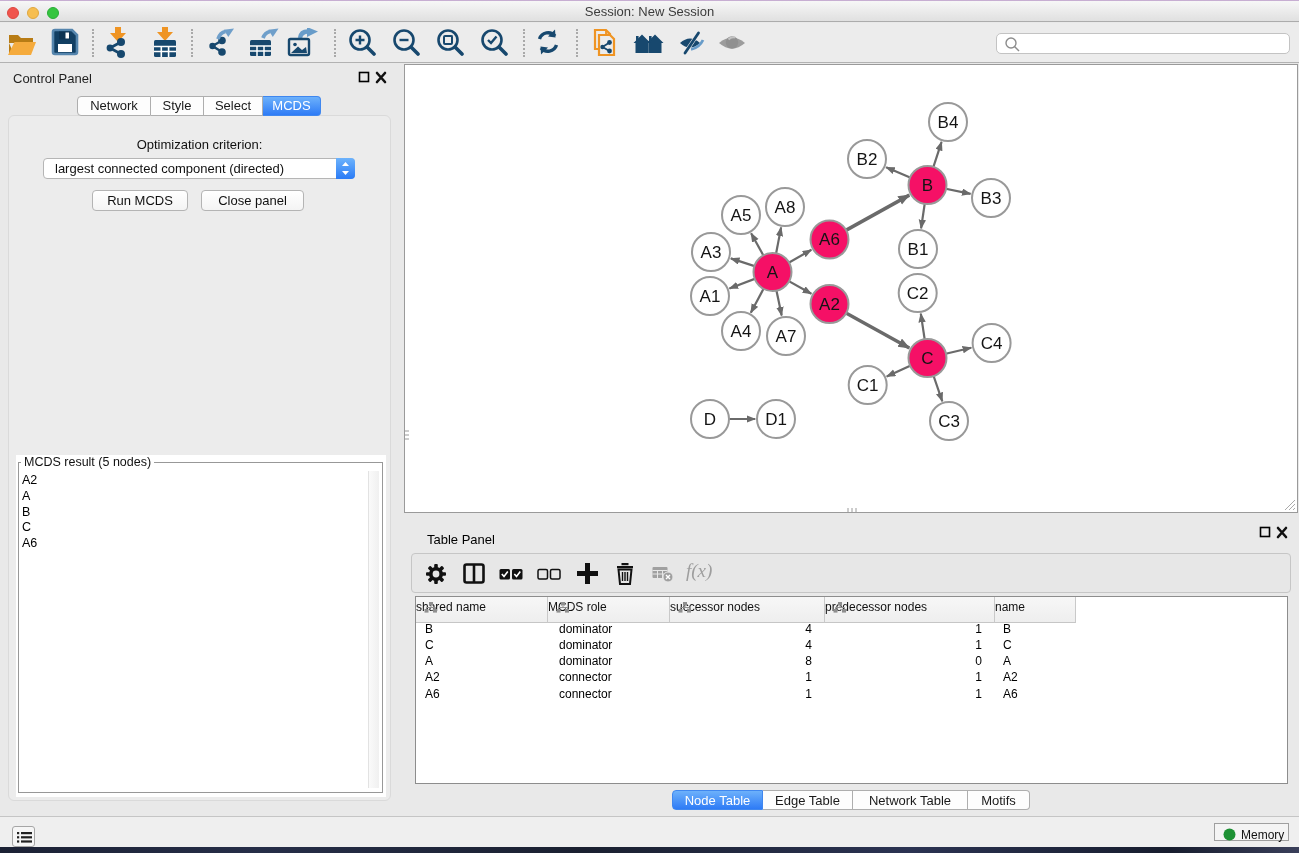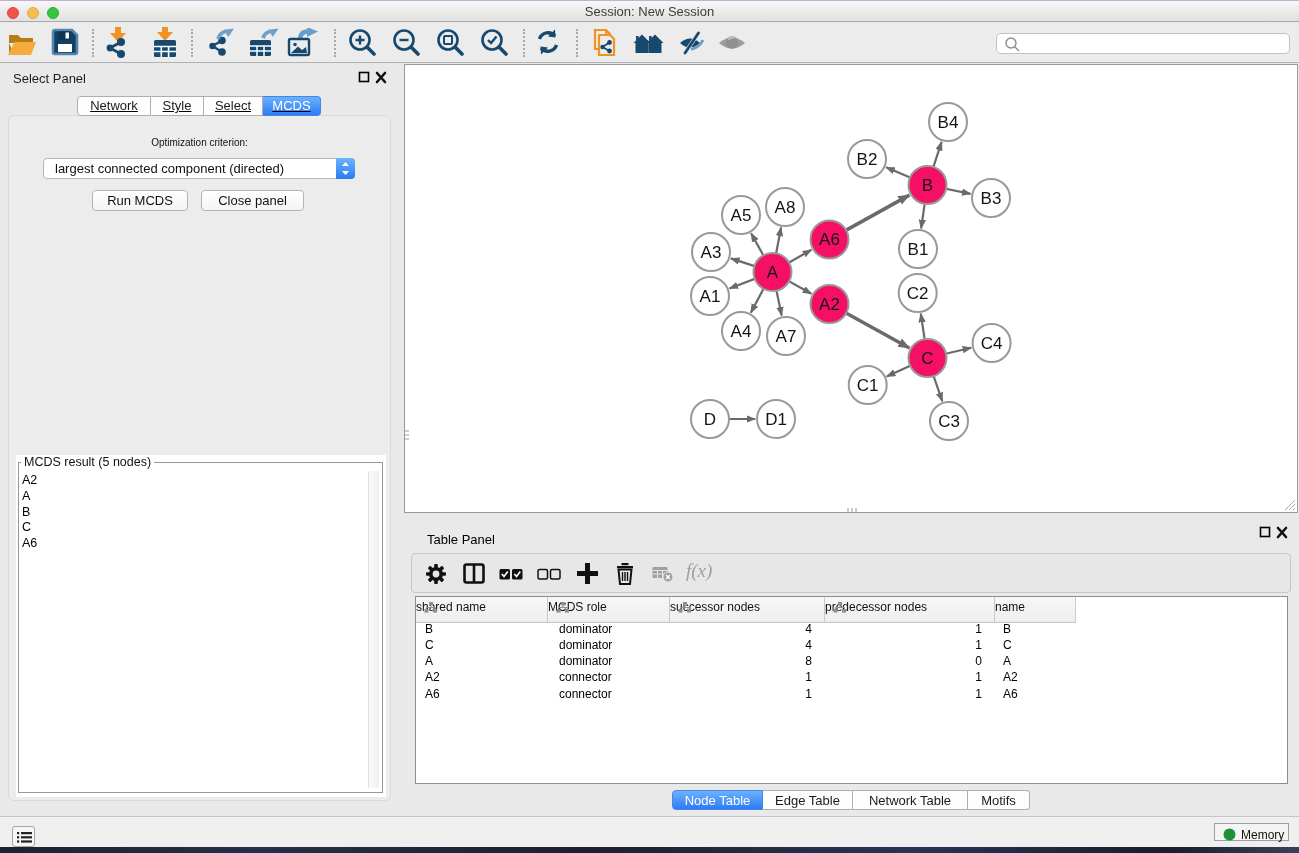--- a/index.html
+++ b/index.html
@@ -22,22 +22,22 @@
   #cp-title { left:13px; top:71px; font-size:13px; color:#1f1f1f; }
   .dockbtns { position:absolute; }
   #cp-panel { left:8px; top:115px; width:383px; height:686px; background:#ececec;
     border:1px solid #dadada; border-radius:6px; }
   .tabs { position:absolute; display:flex; height:20px; font-size:13px; }
   .tabs .tab { background:#fdfdfd; border:1px solid #aeaeae; border-left:none; color:#1a1a1a;
      text-align:center; line-height:18px; }
   .tabs .tab:first-child { border-left:1px solid #aeaeae; border-radius:4px 0 0 4px; }
   .tabs .tab:last-child { border-radius:0 4px 4px 0; }
   .tabs .tab.sel { background:linear-gradient(180deg,#6db1fb,#2e7bf6); color:#fff; border-color:#3f87ef; }
-  #cp-tabs { left:77px; top:96px;text-decoration:underline; }
-  #optlabel { left:0; top:137px; width:399px; text-align:center; font-size:10px; color:#111; }
+  #cp-tabs { left:77px; top:96px; }
+  #optlabel { left:0; top:137px; width:399px; text-align:center; font-size:13px; color:#111; }
   #dropdown { left:43px; top:158px; width:312px; height:21px; background:#fff; border:1px solid #b5b5b5;
     border-radius:4px; font-size:13px; color:#111; line-height:19px; padding-left:11px; }
   #dropdown .spin { position:absolute; right:-1px; top:-1px; width:19px; height:21px; border-radius:0 4px 4px 0;
     background:linear-gradient(180deg,#6db3fc,#2a7bf6); }
   .btn { position:absolute; height:21px; background:linear-gradient(180deg,#ffffff,#f4f4f4);
     border:1px solid #b4b4b4; border-radius:4px; font-size:13px; color:#111; text-align:center; line-height:19px; }
   #fieldset { left:16px; top:455px; width:370px; height:342px; background:#fff; }
   #fieldset .inner { position:absolute; left:2px; top:7px; right:3px; bottom:4px; border:1px solid #989898; }
   #fieldset .legend { position:absolute; left:5px; top:0; font-size:12.5px; color:#111; padding:0 3px;
      background:#ffffff; }
@@ -195,21 +195,21 @@
       <path d="M10.5 7.5 Q13 4.5 17 5.5" stroke="#c2c2c2" stroke-width="2.2" fill="none"></path>
     </svg>
   <div id="searchbox">
       <svg width="20" height="19" style="position:absolute;left:6px;top:1px">
         <circle cx="8" cy="8" r="5" fill="none" stroke="#8c8c8c" stroke-width="1.4"></circle>
         <line x1="11.5" y1="11.5" x2="16" y2="16" stroke="#8c8c8c" stroke-width="1.4"></line>
       </svg>
     </div>
 </div>
 
-<div class="abs" id="cp-title">Select Panel</div>
+<div class="abs" id="cp-title">Control Panel</div>
 <svg class="dockbtns" style="left:358px; top:71px;" width="32" height="13">
     <rect x="1.5" y="1.5" width="9" height="9" fill="none" stroke="#000" stroke-width="1.6"></rect>
     <path d="M19 2 L27 11 M27 2 L19 11" stroke="#111" stroke-width="2.6" stroke-linecap="round"></path>
   </svg>
 <div class="abs" id="cp-panel"></div>
 <div class="tabs" id="cp-tabs">
   <div class="tab" style="width:74px">Network</div>
   <div class="tab" style="width:53px">Style</div>
   <div class="tab" style="width:59px">Select</div>
   <div class="tab sel" style="width:58px">MCDS</div>

